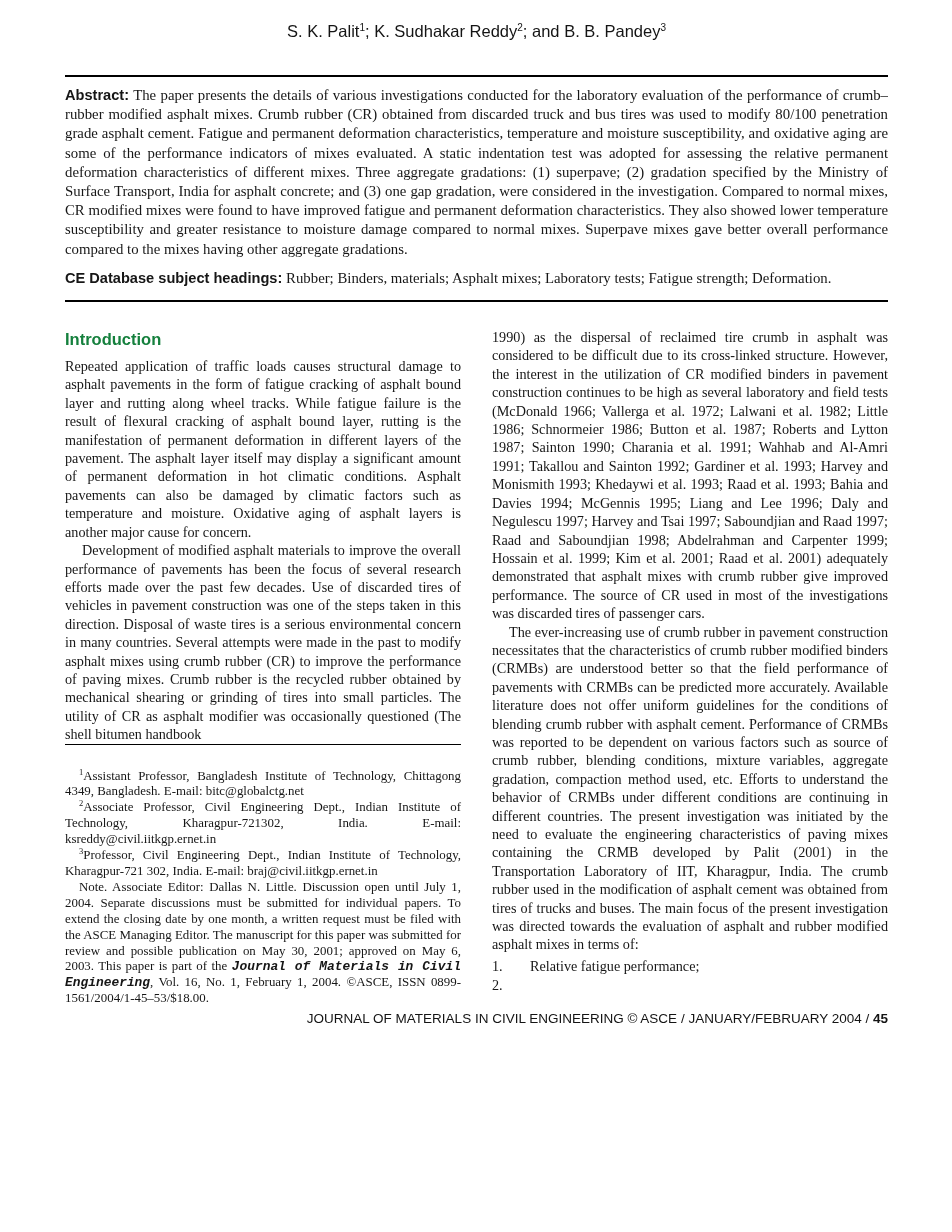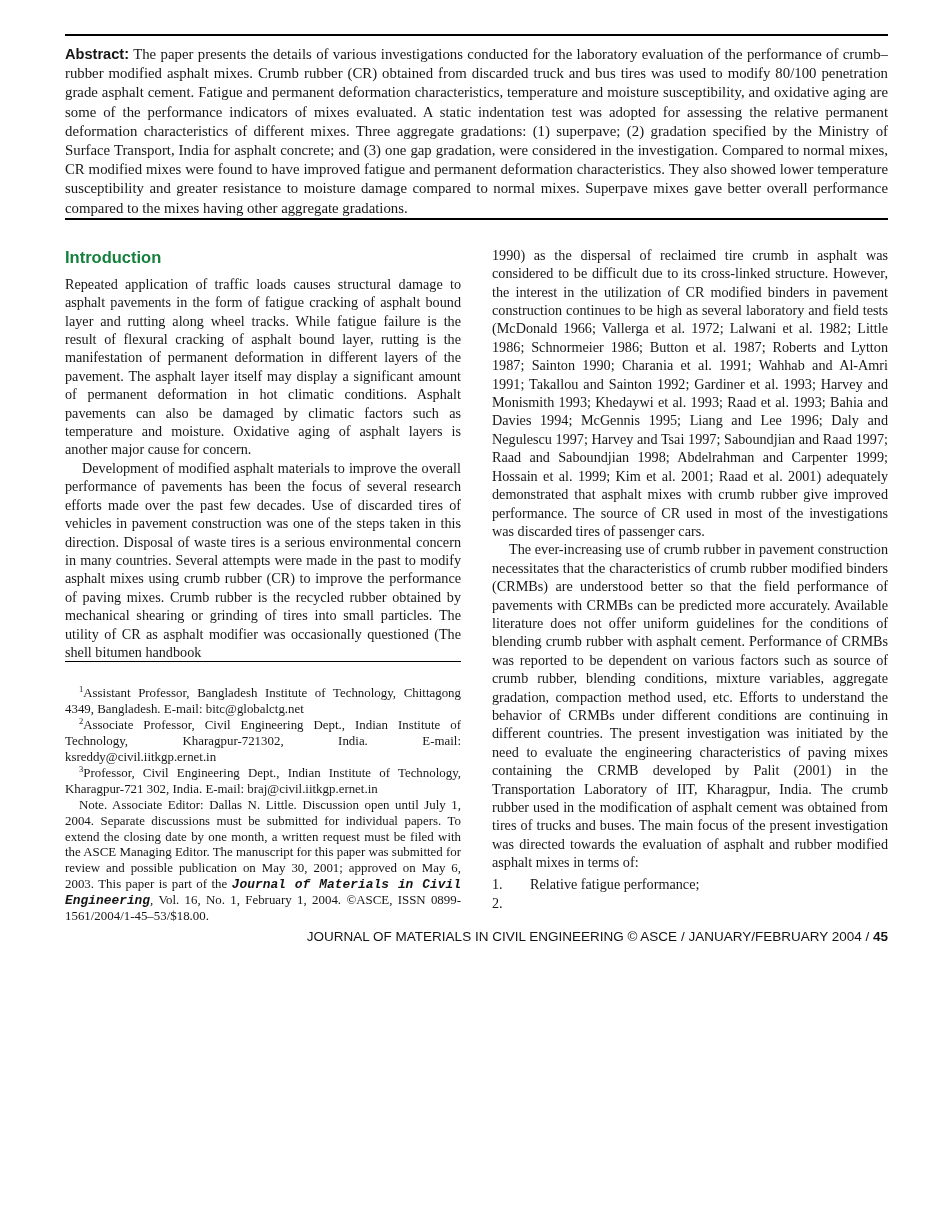--- a/index.html
+++ b/index.html
@@ -29,21 +29,21 @@
     text-align: center;
     margin-top: 22px;
     color: #141414;
   }
   .authors sup { font-size: 10px; vertical-align: super; line-height: 0; }
 
   .abstract-block {
     margin-top: 34px;
     border-top: 2px solid #000;
     border-bottom: 2px solid #000;
-    padding: 9px 0 0 0;
+    padding: 9px 0 12px 0;
   }
   .abstract-block p {
     font-size: 14.8px;
     line-height: 19.2px;
     text-align: justify;
   }
   .lbl {
     font-family: "Liberation Sans", "DejaVu Sans", sans-serif;
     font-weight: bold;
     font-size: 14.6px;
@@ -97,25 +97,30 @@
     color: #141414;
   }
   .footer b { font-weight: bold; }
 </style>
 </head>
 <body>
 
 <div class="page">
 
 
+  <p class="authors"><span>S. K. Palit</span><sup>1</sup><span>; K. Sudhakar Reddy</span><sup>2</sup><span>; and B. B. Pandey</span><sup>3</sup></p>
 
   <div class="abstract-block">
     <p>
       <span class="lbl">Abstract:</span>
       <span>The paper presents the details of various investigations conducted for the laboratory evaluation of the performance of crumb–rubber modified asphalt mixes. Crumb rubber (CR) obtained from discarded truck and bus tires was used to modify 80/100 penetration grade asphalt cement. Fatigue and permanent deformation characteristics, temperature and moisture susceptibility, and oxidative aging are some of the performance indicators of mixes evaluated. A static indentation test was adopted for assessing the relative permanent deformation characteristics of different mixes. Three aggregate gradations: (1) superpave; (2) gradation specified by the Ministry of Surface Transport, India for asphalt concrete; and (3) one gap gradation, were considered in the investigation. Compared to normal mixes, CR modified mixes were found to have improved fatigue and permanent deformation characteristics. They also showed lower temperature susceptibility and greater resistance to moisture damage compared to normal mixes. Superpave mixes gave better overall performance compared to the mixes having other aggregate gradations.</span>
+    </p>
+    <p class="ce-line">
+      <span class="lbl">CE Database subject headings:</span>
+      <span>Rubber; Binders, materials; Asphalt mixes; Laboratory tests; Fatigue strength; Deformation.</span>
     </p>
   </div>
 
   <div class="columns">
 
     <div class="col col-left">
       <h2 class="section">Introduction</h2>
       <p class="body">Repeated application of traffic loads causes structural damage to asphalt pavements in the form of fatigue cracking of asphalt bound layer and rutting along wheel tracks. While fatigue failure is the result of flexural cracking of asphalt bound layer, rutting is the manifestation of permanent deformation in different layers of the pavement. The asphalt layer itself may display a significant amount of permanent deformation in hot climatic conditions. Asphalt pavements can also be damaged by climatic factors such as temperature and moisture. Oxidative aging of asphalt layers is another major cause for concern.</p>
       <p class="body indent">Development of modified asphalt materials to improve the overall performance of pavements has been the focus of several research efforts made over the past few decades. Use of discarded tires of vehicles in pavement construction was one of the steps taken in this direction. Disposal of waste tires is a serious environmental concern in many countries. Several attempts were made in the past to modify asphalt mixes using crumb rubber (CR) to improve the performance of paving mixes. Crumb rubber is the recycled rubber obtained by mechanical shearing or grinding of tires into small particles. The utility of CR as asphalt modifier was occasionally questioned (The shell bitumen handbook</p>
 

